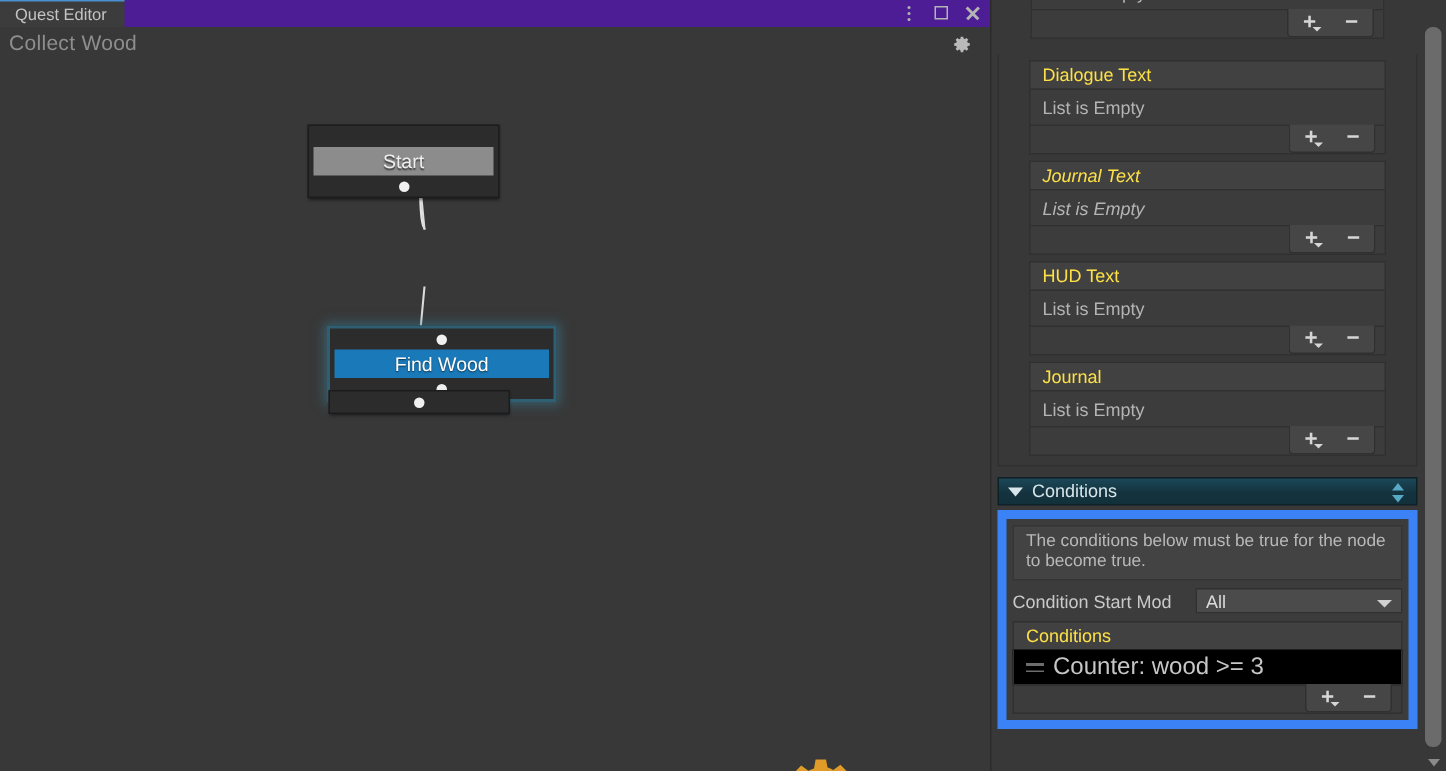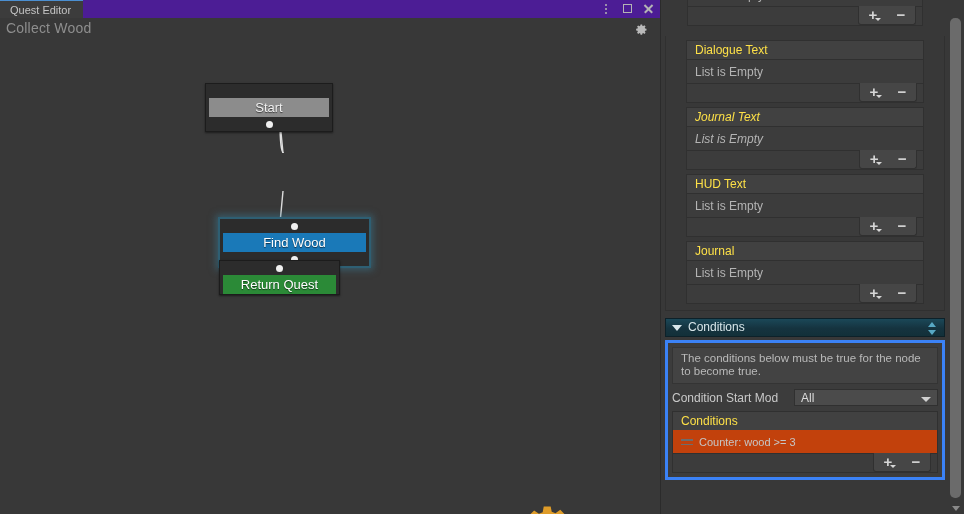--- a/index.html
+++ b/index.html
@@ -190,21 +190,21 @@
   .sortarrows .up {
     width:0;height:0;border-left:4px solid transparent;border-right:4px solid transparent;border-bottom:5px solid #57a8c4;
   }
   .sortarrows .dn {
     width:0;height:0;border-left:4px solid transparent;border-right:4px solid transparent;border-top:5px solid #57a8c4;
   }
 
   
   #cond-body {
     margin: 3px 4px 0 4px;
-    border: 3px solid #3b82f6;
+    border: 6px solid #3b82f6;
     background: #3c3c3c;
     padding: 4px;
   }
   .helpbox {
     background: #434343;
     border: 1px solid #343434;
     font-size: 11.5px;
     color: #b9b9b9;
     padding: 4px 6px 5px 8px;
     line-height: 13px;
@@ -223,26 +223,26 @@
     color: #dcdcdc; font-size: 12px;
     padding-left: 6px;
     cursor: pointer;
   }
   .dropdown .dd-arrow {
     position:absolute; right: 6px; top: 7px;
     width:0;height:0;border-left:5px solid transparent;border-right:5px solid transparent;border-top:5px solid #d0d0d0;
   }
   .cond-row {
     position: relative;
-    background: #c2410c;
+    background: #000000;
     border: 1px solid #303030;
     border-top: none;
     height: 24px; line-height: 24px;
     padding-left: 26px;
-    font-size: 11px; color: #c6c6c6;
+    font-size: 16px; color: #c6c6c6;
   }
   .drag-handle {
     position: absolute; left: 8px; top: 9px;
     width: 12px; height: 6px;
   }
   .drag-handle i { display:block; width:12px; height:1.5px; background:#6d6d6d; margin-bottom:3px; }
 
   
   #clipped-top { position: relative; height: 36px; overflow: hidden; }
   #clipped-top .inner { position: absolute; left: 0; top: -18px; width: 100%; }
@@ -325,21 +325,20 @@
         <div class="label">Find Wood</div>
         <div class="port-row">
             <span class="dot"></span>
           </div>
       </div>
 
       <div class="node" id="node-return">
         <div class="port-row">
             <span class="dot"></span>
           </div>
-        <div class="label">Return Quest</div>
       </div>
 
       <div id="bigcog">
         <svg width="64" height="64" viewBox="0 0 24 24" aria-hidden="true">
           <path fill="#e8a228" d="M20 13.3v-2.6l-2.2-.4a6 6 0 00-.6-1.4l1.3-1.8-1.9-1.9-1.8 1.3a6 6 0 00-1.4-.6L13 3.9h-2.6l-.4 2.2a6 6 0 00-1.4.6L6.8 5.4 4.9 7.3l1.3 1.8a6 6 0 00-.6 1.4l-2.2.4v2.6l2.2.4c.14.5.35.96.6 1.4l-1.3 1.8 1.9 1.9 1.8-1.3c.44.25.9.46 1.4.6l.4 2.2H13l.4-2.2c.5-.14.96-.35 1.4-.6l1.8 1.3 1.9-1.9-1.3-1.8c.25-.44.46-.9.6-1.4l2.2-.4zM12 15.8a3.8 3.8 0 110-7.6 3.8 3.8 0 010 7.6z"></path>
         </svg>
       </div>
 
     </div>
   </div>

